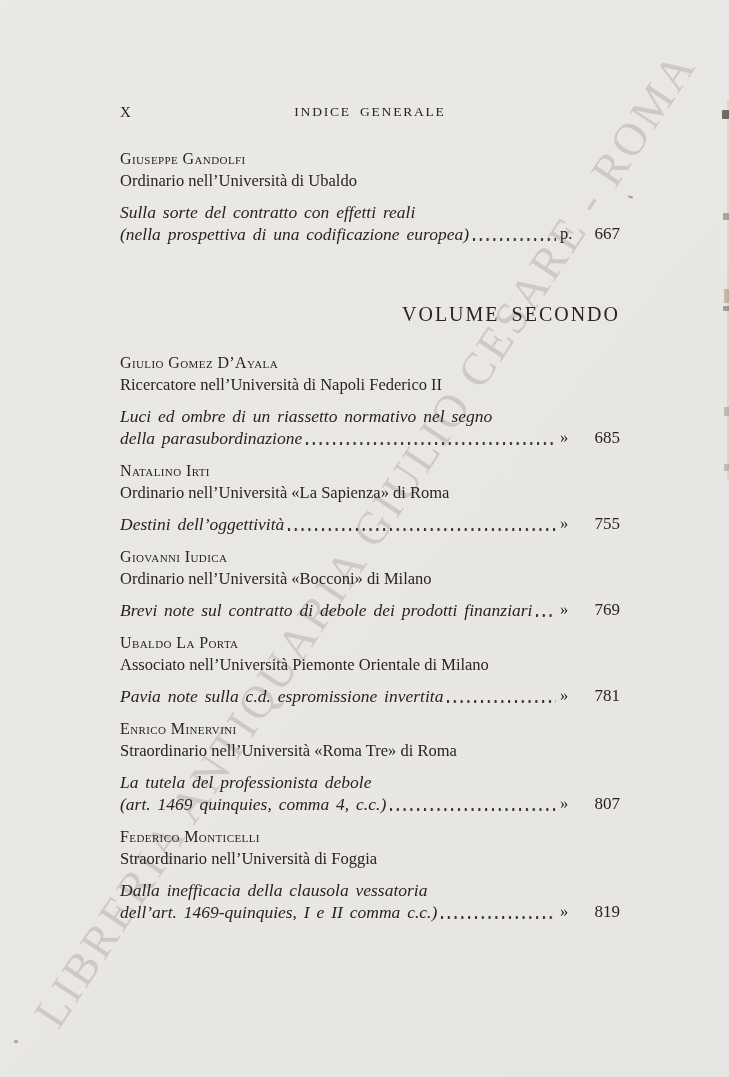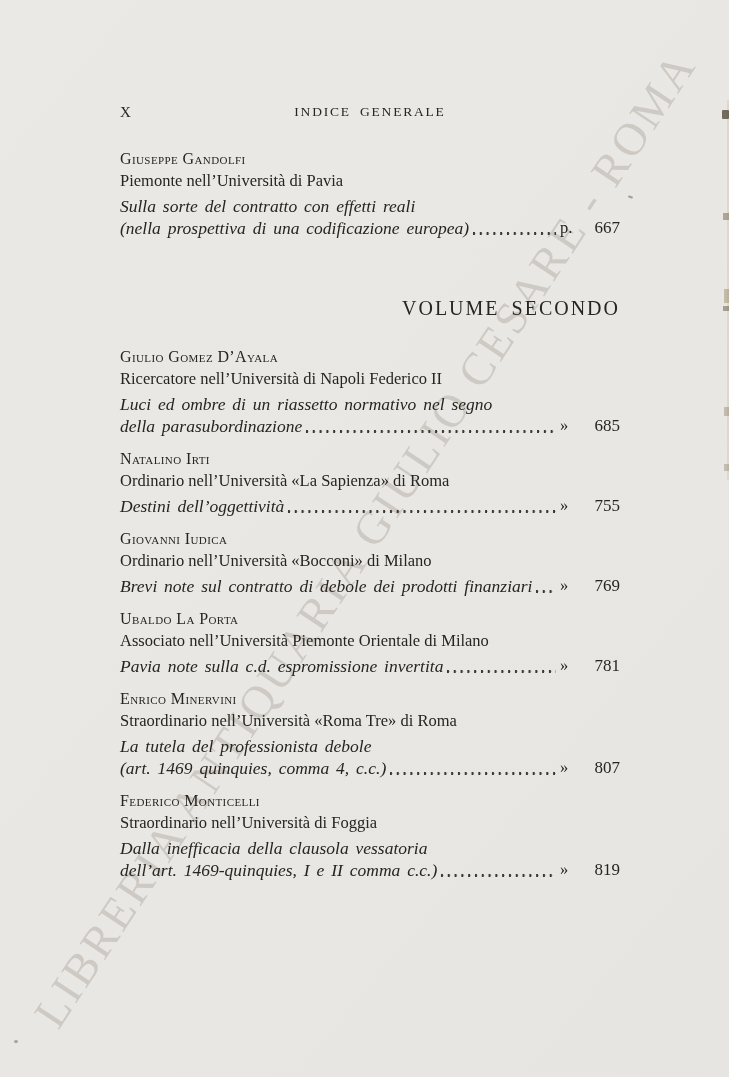--- a/index.html
+++ b/index.html
@@ -68,21 +68,21 @@
     letter-spacing: 0.4px;
   }
   .affiliation {
     font-size: 16.5px;
     line-height: 22px;
   }
   .title {
     font-style: italic;
     font-size: 17.5px;
     line-height: 22px;
-    margin-top: 3px;
+    margin-top: 9px;
     word-spacing: 2.5px;
   }
   .title-line.last { display: flex; align-items: center; }
   .leader {
     flex: 1 1 auto;
     height: 5px;
     align-self: flex-end;
     margin: 0 2px 3px 3px;
     background-image: radial-gradient(circle at 2px 2.5px, #3b3831 1.15px, rgba(0,0,0,0) 1.5px);
     background-size: 6.8px 5px;
@@ -142,21 +142,21 @@
   <div class="content">
 
     <div class="running-head">
       <span class="page-num">X</span>
       <span class="head-title">INDICE GENERALE</span>
     </div>
 
     <section class="toc" id="toc-top">
         <article class="entry">
     <div class="author">Giuseppe Gandolfi</div>
-    <div class="affiliation">Piemonte nell’Università di Pavia</div>
+    <div class="affiliation">Ordinario nell’Università di Ubaldo</div>
     <div class="title">
             <div class="title-line">Sulla sorte del contratto con effetti reali</div>
             <div class="title-line last">
               <span class="t">(nella prospettiva di una codificazione europea)</span>
               <span class="leader"></span>
               <span class="ref">p.</span>
               <span class="pg">667</span>
             </div>
           </div>
   </article>

